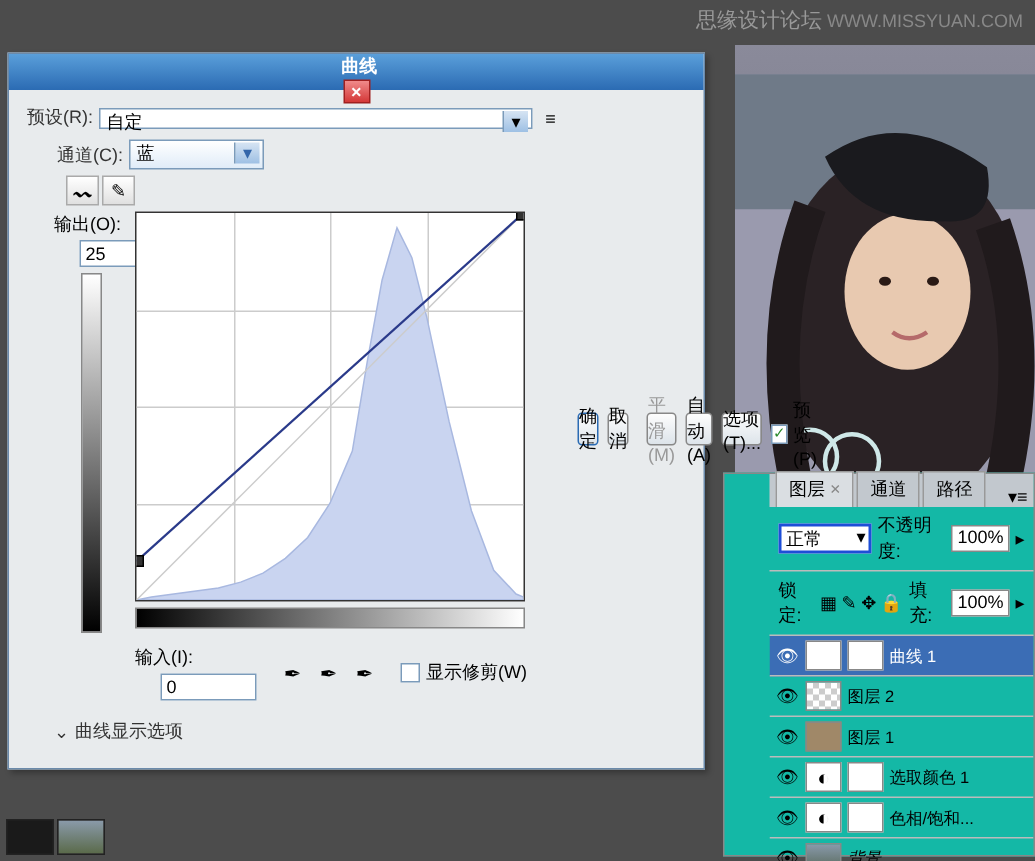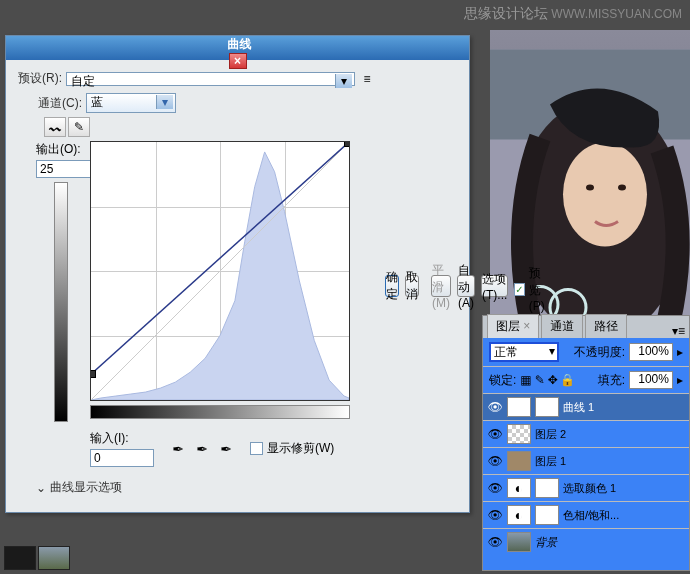--- a/index.html
+++ b/index.html
@@ -36,41 +36,41 @@
 .graph { width: 260px; height: 260px; border: 1px solid #333; background: #fff; position: relative; overflow: hidden; }
 .grid-line { position: absolute; background: #ccc; }
 .gl-h { width: 100%; height: 1px; }
 .gl-v { height: 100%; width: 1px; }
 .histogram { position: absolute; bottom: 0; left: 0; width: 100%; height: 100%; }
 .curve-line { position: absolute; width: 100%; height: 100%; top: 0; left: 0; }
 .anchor { position: absolute; width: 8px; height: 8px; background: #333; border: 1px solid #000; }
 .gradient-h { width: 260px; height: 14px; background: linear-gradient(90deg, #000, #fff); border: 1px solid #888; margin-top: 4px; }
 
 .io-label { display: flex; flex-direction: column; gap: 2px; }
-.io-input { width: 64px; height: 18px; border: 1px solid #7b9bba; padding: 0 3px; background: #fff; }
+.io-input { width: 64px; height: 18px; border: 1px solid #7b9bba; padding: 0 3px; background: #fff; margin-left: 17px; }
 
 .bottom-row { margin-left: 72px; margin-top: 8px; display: flex; align-items: center; gap: 14px; }
 .bottom-row .io-label { flex-direction: column; }
 .droppers { display: flex; gap: 4px; }
 .dropper { width: 20px; height: 20px; display: flex; align-items: center; justify-content: center; font-size: 14px; }
 .checkbox-row { display: flex; align-items: center; gap: 4px; }
 .chk { width: 13px; height: 13px; border: 1px solid #7b9bba; background: #fff; display: inline-flex; align-items: center; justify-content: center; font-size: 10px; color: #2b8a2b; }
 
 .display-opts { margin: 12px 0 6px 18px; display: flex; align-items: center; gap: 4px; color: #333; }
 
 .btn { width: 70px; height: 22px; border: 1px solid #888; background: linear-gradient(#fdfdfd,#dde4ea); border-radius: 3px; display: flex; align-items: center; justify-content: center; cursor: pointer; }
 .btn.default { border: 1px solid #2b6bb3; }
 .btn.disabled { color: #999; }
 .preview-chk { display: flex; align-items: center; gap: 4px; margin-top: 6px; }
 
 .photo-panel { position: absolute; top: 30px; right: 0; width: 200px; height: 319px; background: linear-gradient(#8a8a9a, #6a6a7a); }
 .photo-svg { width: 100%; height: 100%; }
 .photo-tag { position: absolute; bottom: 4px; right: 0; background: #2b6bb3; color: #fff; padding: 2px 6px; font-size: 11px; }
 
-.layers-panel { position: absolute; top: 315px; right: 0; width: 208px; height: 256px; background: #3b82f6; border: 1px solid #888; }
+.layers-panel { position: absolute; top: 315px; right: 0; width: 208px; height: 256px; background: #14b8a6; border: 1px solid #888; padding-left: 30px; }
 .panel-tabs { display: flex; background: #c2c8ce; height: 22px; align-items: end; padding: 0 4px; }
 .ptab { padding: 3px 8px; border: 1px solid #999; border-bottom: none; margin-right: 2px; background: #c2c8ce; }
 .ptab.active { background: #dadee2; }
 .panel-menu { margin-left: auto; }
 .panel-row { display: flex; align-items: center; gap: 4px; padding: 4px 6px; border-bottom: 1px solid #bbb; }
 .panel-row .select-like { width: 70px; height: 20px; border: 2px solid #1d4ed8; background: #fff; padding: 0 3px; position: relative; }
 .panel-row .select-like::after { content: "▾"; position: absolute; right: 2px; top: 0; }
 .opacity-val { width: 44px; height: 18px; border: 1px solid #888; background: #fff; padding: 0 3px; text-align: right; }
 .lock-icons { display: flex; gap: 3px; align-items: center; }
 .lock-icons span { font-size: 12px; }

